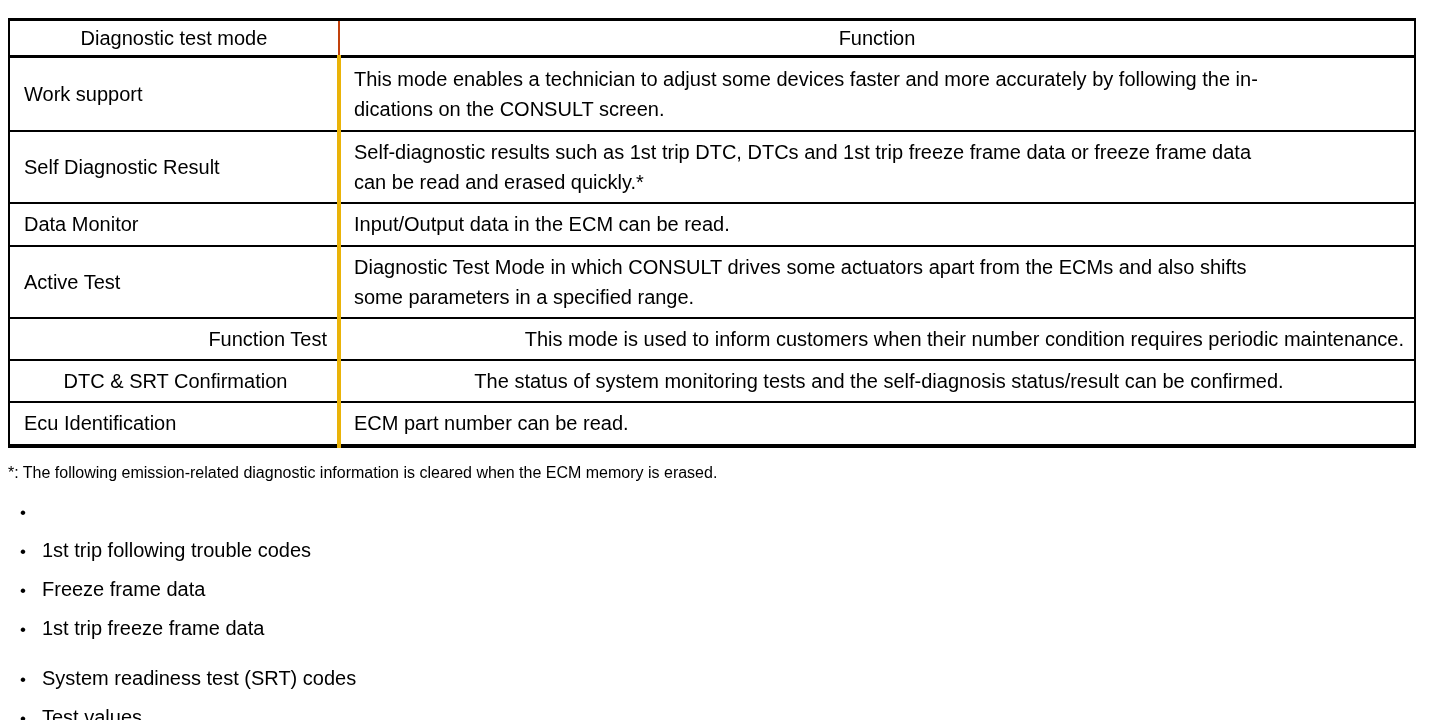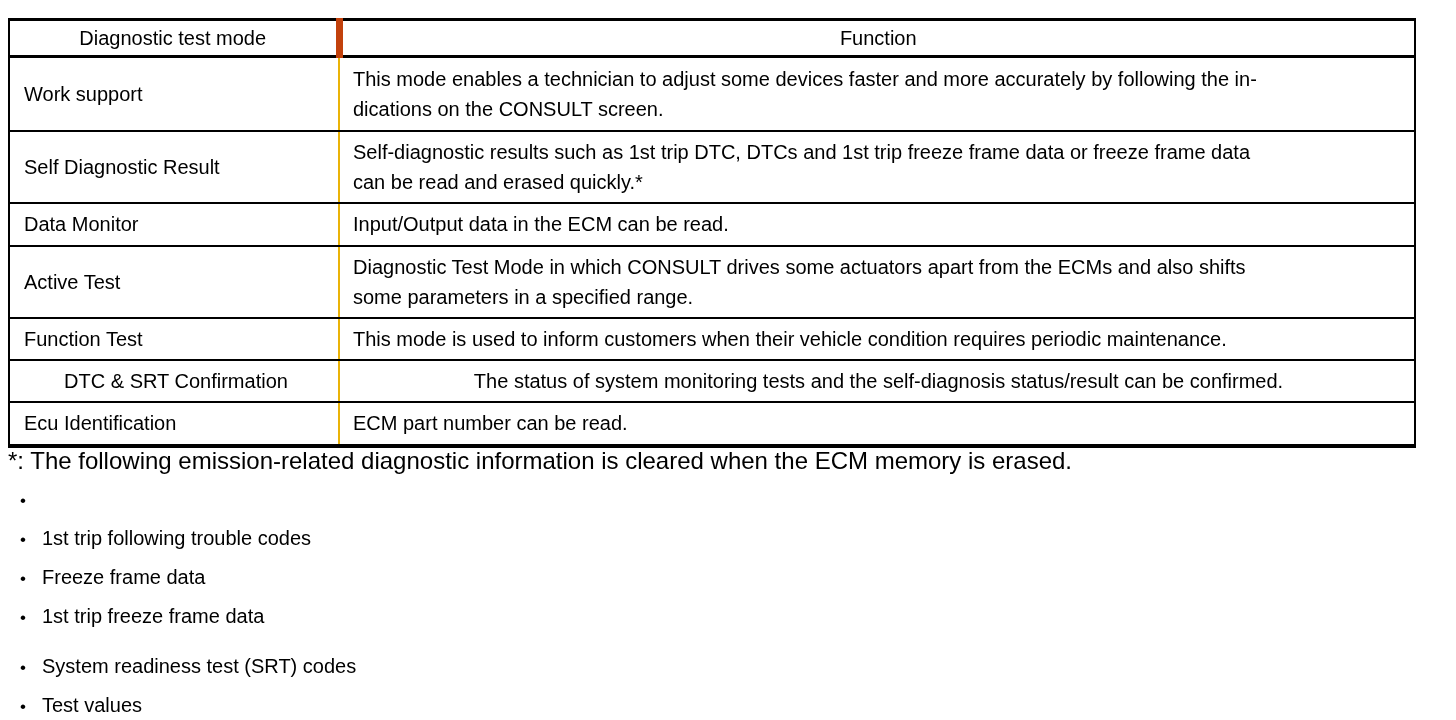--- a/index.html
+++ b/index.html
@@ -30,45 +30,45 @@
   }
   table.diag-table col.c1 { width: 330px; }
   table.diag-table th {
     font-weight: normal;
     font-size: 20px;
     text-align: center;
     height: 37px;
     border-bottom: 3px solid #000;
     padding: 0;
   }
-  table.diag-table th + th { border-left: 7px solid #c2410c; }
+  table.diag-table th + th { border-left: 2px solid #c2410c; }
   table.diag-table td {
     font-size: 20px;
     line-height: 30px;
     vertical-align: middle;
     border-bottom: 2px solid #000;
     padding: 5px 10px 5px 14px;
   }
   table.diag-table td.func {
-    border-left: 2px solid #eab308;
+    border-left: 4px solid #eab308;
     padding-left: 13px;
     white-space: pre-line;
   }
   table.diag-table tbody tr:nth-child(1) { height: 74px; }
   table.diag-table tbody tr:nth-child(2) { height: 71px; margin-top: 44px; }
   table.diag-table tbody tr:nth-child(3) { height: 43px; margin-top: 36px; }
   table.diag-table tbody tr:nth-child(4) { height: 72px; }
-  table.diag-table tbody tr:nth-child(5) { height: 42px; }
+  table.diag-table tbody tr:nth-child(5) { height: 42px; text-align: right; }
   table.diag-table tbody tr:nth-child(6) { height: 42px; text-align: center; }
   table.diag-table tbody tr:nth-child(7) { height: 44px; padding-left: 38px; }
   table.diag-table tbody tr:last-child td { border-bottom: none; }
 
   .footnote {
-    margin: 1px 0 0 0;
-    font-size: 24px;
+    margin: 13px 0 0 0;
+    font-size: 16px;
     line-height: 24px;
   }
   ul.bullets {
     list-style: none;
     margin: 0;
     padding: 0;
   }
   ul.bullets li {
     display: flex;
     align-items: baseline;
@@ -118,21 +118,21 @@
         <td class="mode">Data Monitor</td>
         <td class="func">Input/Output data in the ECM can be read.</td>
       </tr>
       <tr>
         <td class="mode">Active Test</td>
         <td class="func">Diagnostic Test Mode in which CONSULT drives some actuators apart from the ECMs and also shifts
 some parameters in a specified range.</td>
       </tr>
       <tr>
         <td class="mode">Function Test</td>
-        <td class="func">This mode is used to inform customers when their vehicle condition requires periodic maintenance.</td>
+        <td class="func">This mode is used to inform customers when their number condition requires periodic maintenance.</td>
       </tr>
       <tr>
         <td class="mode">DTC &amp; SRT Confirmation</td>
         <td class="func">The status of system monitoring tests and the self-diagnosis status/result can be confirmed.</td>
       </tr>
       <tr>
         <td class="mode">Ecu Identification</td>
         <td class="func">ECM part number can be read.</td>
       </tr>
     </tbody>

